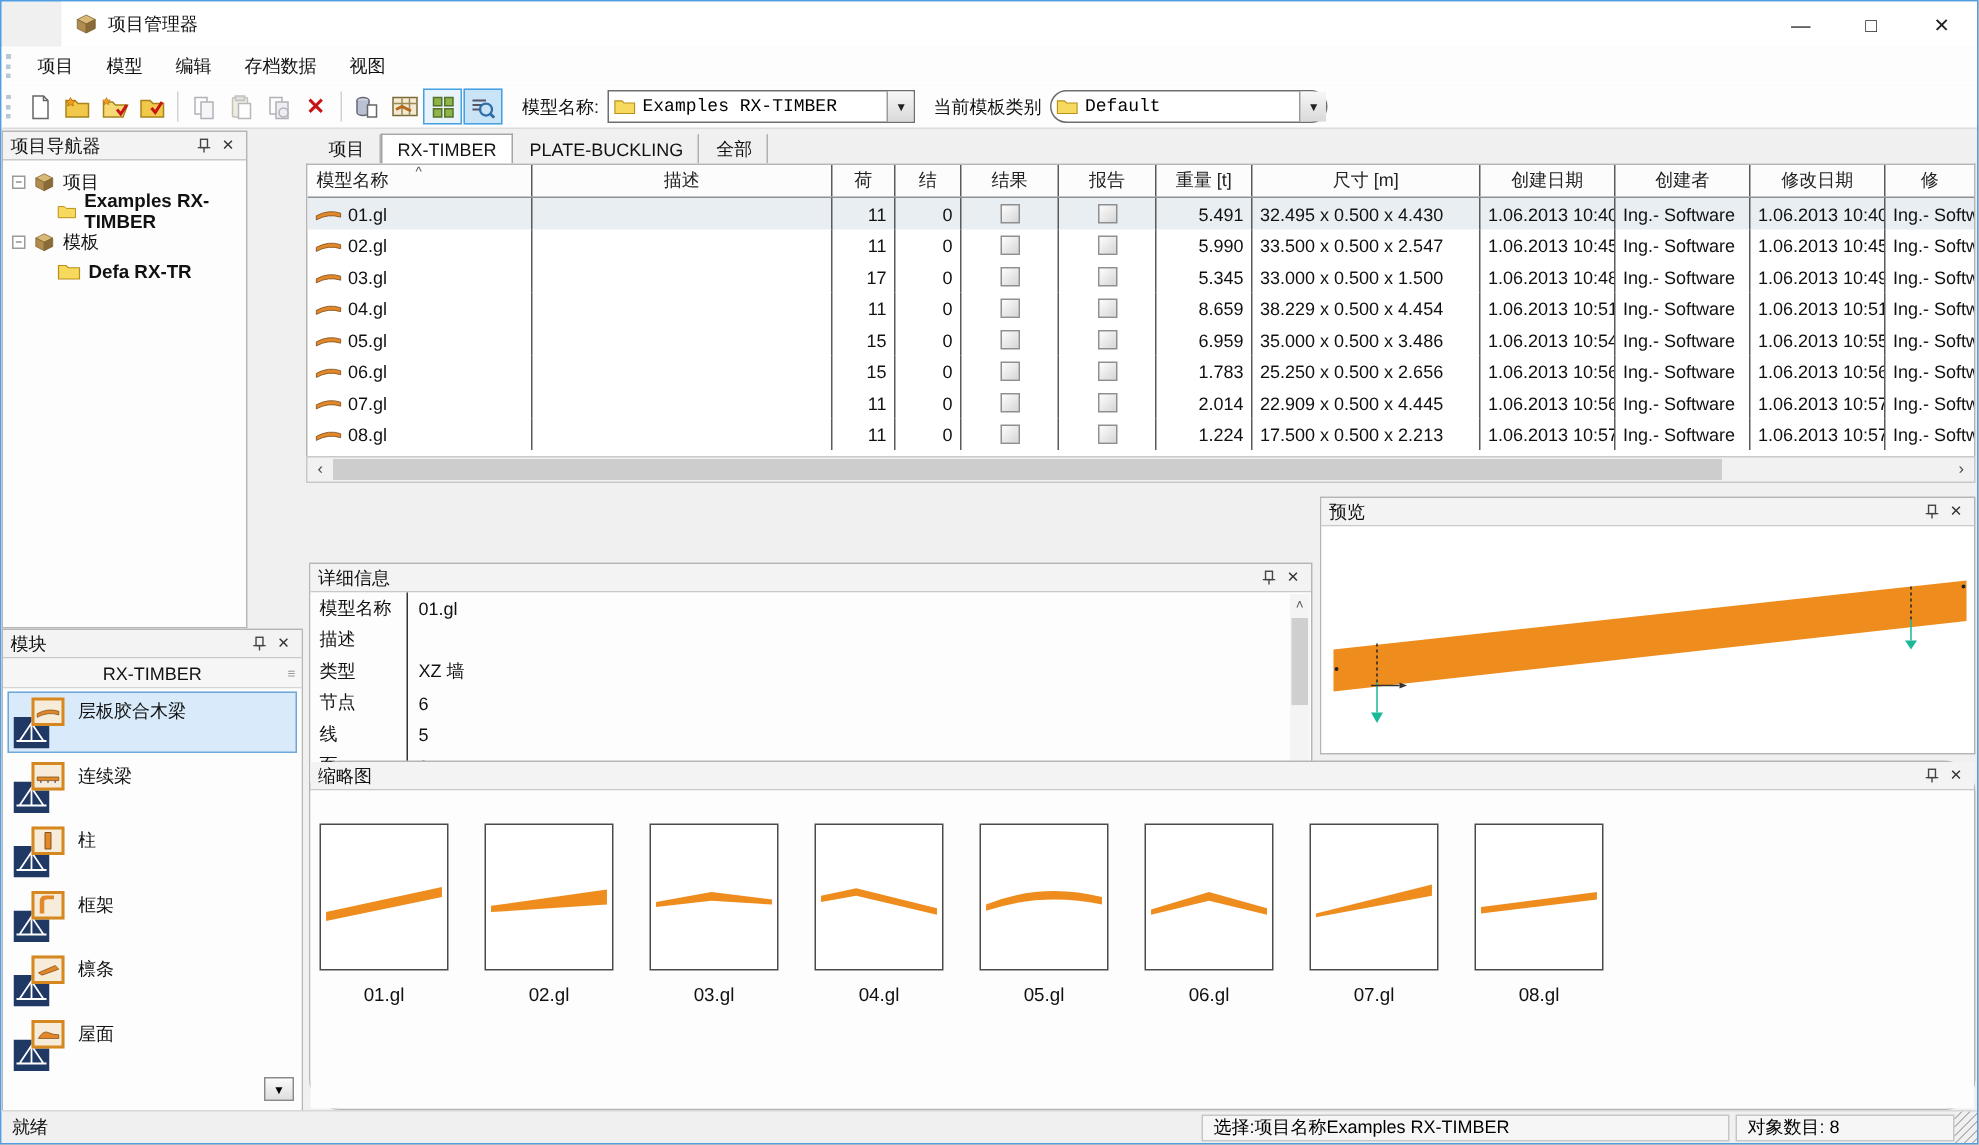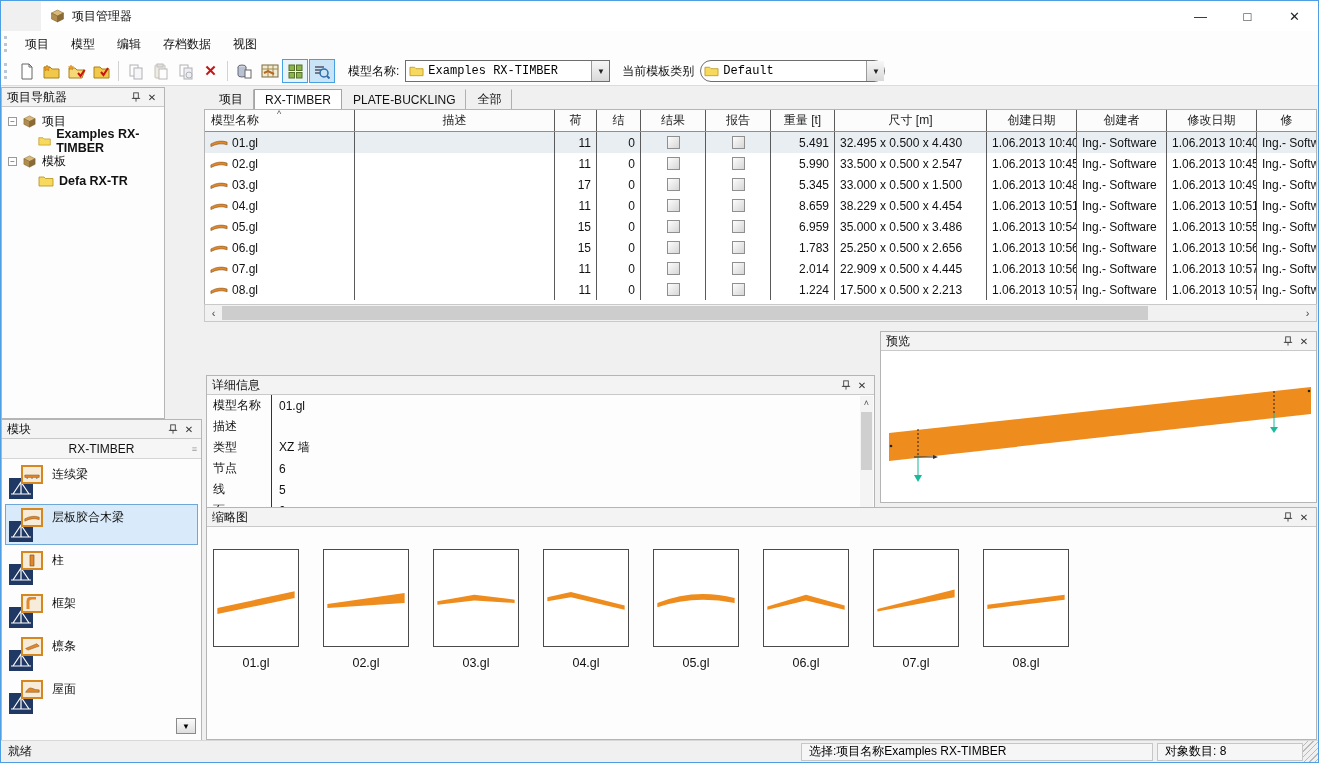--- a/index.html
+++ b/index.html
@@ -93,21 +93,21 @@
   .drow .dv{padding-left:8px;color:#111;}
   .vscroll{position:absolute;right:1px;top:1px;bottom:1px;width:13px;background:#f4f4f4;}
   .vs-up{height:14px;display:flex;align-items:center;justify-content:center;font-size:9px;color:#555;}
   .vs-thumb{position:absolute;left:1px;right:1px;top:16px;height:58px;background:#cfcfcf;}
 
   
   .preview{left:879px;top:330px;right:1px;width:auto;height:172px;}
   .pbody{height:calc(100% - 19px);background:#fff;overflow:hidden;}
 
   
-  .thumbs{left:205px;top:506px;right:1px;width:auto;height:233px;}
+  .thumbs{left:205px;top:506px;right:1px;width:auto;height:233px;border-radius:21px;}
   .tbody{display:flex;gap:24px;padding:22px 0 0 6px;background:#fdfdfd;height:calc(100% - 19px);}
   .fig{display:flex;flex-direction:column;align-items:center;width:86px;}
   .fig .box{width:86px;height:98px;border:1px solid #4a4a4a;background:#fff;display:flex;align-items:center;justify-content:center;}
   .fig .cap{margin-top:9px;font-size:12.5px;color:#111;}
 
   
   .statusbar{position:absolute;left:0;right:0;bottom:0;height:22px;background:#f0f0f0;border-top:1px solid #d8d8d8;display:flex;align-items:center;}
   .sb-left{flex:1;padding-left:7px;color:#111;}
   .sb-box{height:18px;border:1px solid #c6c6c6;background:#f6f6f6;display:flex;align-items:center;padding:0 7px;color:#000000;overflow:hidden;white-space:nowrap;}
   .sb-mid{width:352px;}
@@ -301,48 +301,48 @@
             </g>
           </svg>
         </span>
       <span class="ph-btn">✕</span>
     </div>
     <div class="mod-group">
       <span>RX-TIMBER</span>
       <span class="mgrip">≡</span>
     </div>
     <div class="mod-list">
+      <div class="mod-item selected">
+        <span class="mod-ico">
+            <svg class="truss" width="24" height="21" viewBox="0 0 24 21">
+              <rect width="24" height="21" fill="#1f3864"></rect>
+              <path d="M2,16 h20 M4,16 L12,4 L20,16 M12,4 v12" stroke="#fff" stroke-width="1.2" fill="none"></path>
+            </svg>
+            <span class="bbox">
+              <svg width="16" height="10" viewBox="0 0 20 10">
+                <path d="M1,6 Q10,1 19,4 L19,7 Q10,4 1,9Z" fill="#e2882a" stroke="#7a4a12" stroke-width=".6"></path>
+              </svg>
+            </span>
+          </span>
+        <span class="mlabel">层板胶合木梁</span>
+      </div>
       <div class="mod-item">
         <span class="mod-ico">
             <svg class="truss" width="24" height="21" viewBox="0 0 24 21">
               <rect width="24" height="21" fill="#1f3864"></rect>
               <path d="M2,16 h20 M4,16 L12,4 L20,16 M12,4 v12" stroke="#fff" stroke-width="1.2" fill="none"></path>
             </svg>
             <span class="bbox">
               <svg width="16" height="10" viewBox="0 0 20 10">
                 <path d="M1,5 h18 v3 h-18Z" fill="#e2882a" stroke="#7a4a12" stroke-width=".6"></path>
                 <path d="M4,8 v2 M10,8 v2 M16,8 v2" stroke="#555"></path>
               </svg>
             </span>
           </span>
         <span class="mlabel">连续梁</span>
-      </div>
-      <div class="mod-item selected">
-        <span class="mod-ico">
-            <svg class="truss" width="24" height="21" viewBox="0 0 24 21">
-              <rect width="24" height="21" fill="#1f3864"></rect>
-              <path d="M2,16 h20 M4,16 L12,4 L20,16 M12,4 v12" stroke="#fff" stroke-width="1.2" fill="none"></path>
-            </svg>
-            <span class="bbox">
-              <svg width="16" height="10" viewBox="0 0 20 10">
-                <path d="M1,6 Q10,1 19,4 L19,7 Q10,4 1,9Z" fill="#e2882a" stroke="#7a4a12" stroke-width=".6"></path>
-              </svg>
-            </span>
-          </span>
-        <span class="mlabel">层板胶合木梁</span>
       </div>
       <div class="mod-item">
         <span class="mod-ico">
             <svg class="truss" width="24" height="21" viewBox="0 0 24 21">
               <rect width="24" height="21" fill="#1f3864"></rect>
               <path d="M2,16 h20 M4,16 L12,4 L20,16 M12,4 v12" stroke="#fff" stroke-width="1.2" fill="none"></path>
             </svg>
             <span class="bbox">
               <svg width="10" height="13" viewBox="0 0 10 13">
                 <path d="M3,1 h4 v11 h-4Z" fill="#e2882a" stroke="#7a4a12" stroke-width=".6"></path>

